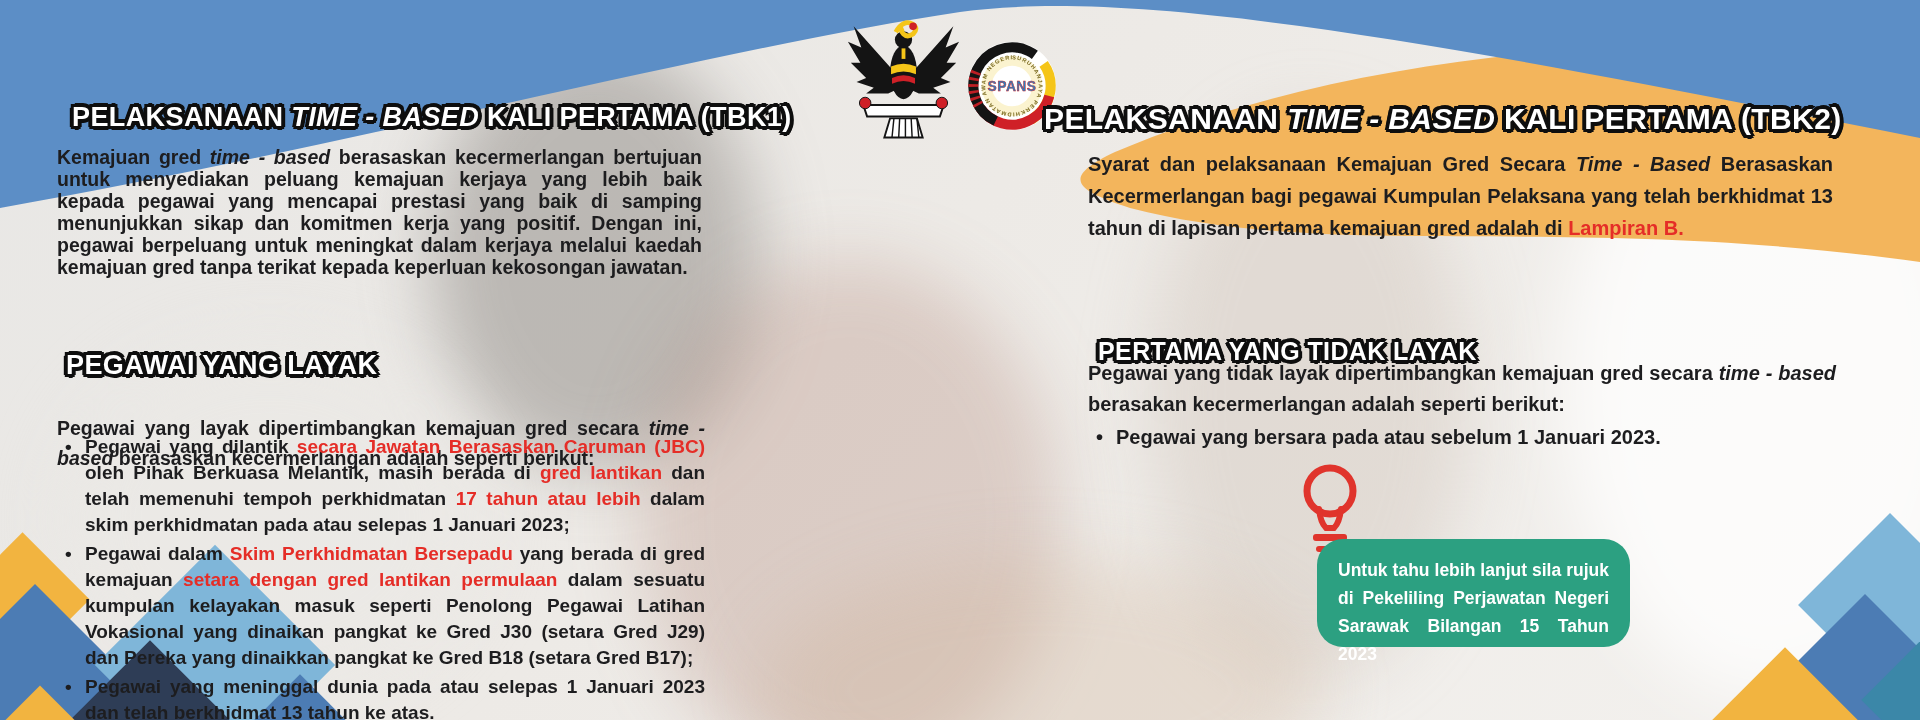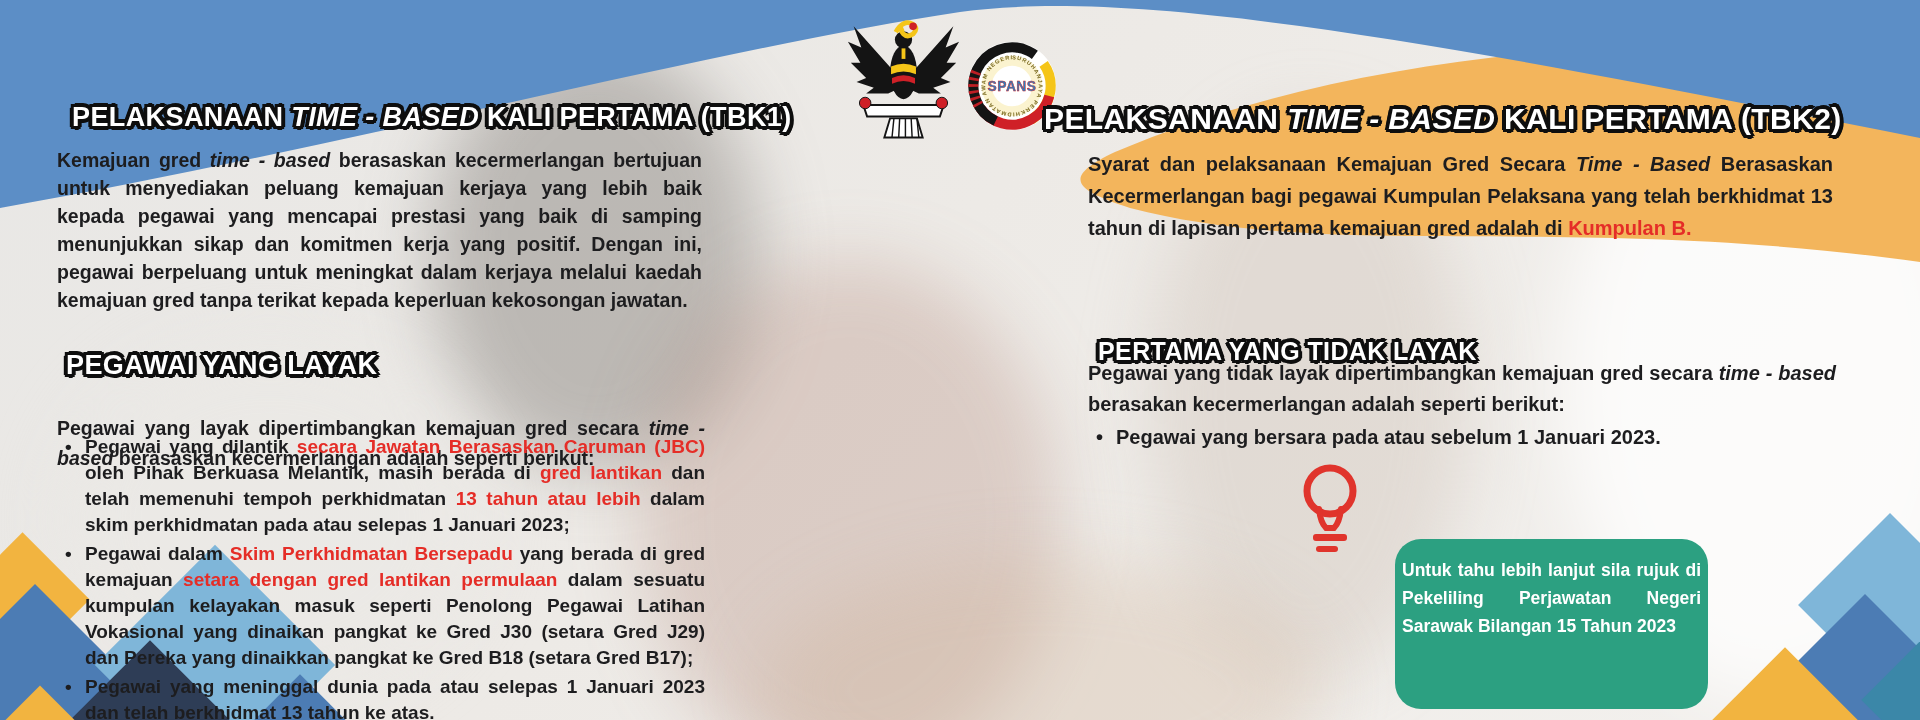--- a/index.html
+++ b/index.html
@@ -22,35 +22,35 @@
   .otitle{position:absolute;font-weight:800;color:#fff;letter-spacing:.4px;white-space:nowrap;
     text-shadow:3px 0 0 #0e0e0e,-3px 0 0 #0e0e0e,0 3px 0 #0e0e0e,0 -3px 0 #0e0e0e,
       3px 3px 0 #0e0e0e,-3px -3px 0 #0e0e0e,3px -3px 0 #0e0e0e,-3px 3px 0 #0e0e0e,
       4px 1px 0 #0e0e0e,-4px 1px 0 #0e0e0e,1px 4px 0 #0e0e0e,1px -4px 0 #0e0e0e;}
   .t-tbk1{left:72px;top:84px;font-size:27px;}
   .t-tbk2{left:1044px;top:82px;font-size:30px;}
   .t-layak{left:66px;top:328px;font-size:27px;}
   .t-tidak{left:1098px;top:316px;font-size:25px;}
   
   .body{position:absolute;font-weight:700;text-align:justify;}
-  .p-tbk1{left:57px;top:126px;width:645px;font-size:19.5px;line-height:28px;}
+  .p-tbk1{left:57px;top:126px;width:645px;font-size:19.5px;line-height:22px;}
   .p-tbk2{left:1088px;top:128px;width:745px;font-size:20px;line-height:32px;}
   .p-layak{left:57px;top:371px;width:648px;font-size:19.5px;line-height:30px;margin-top:42px;}
   .p-tidak{left:1088px;top:338px;width:748px;font-size:20px;line-height:31px;}
   ul.blist{position:absolute;margin:0;padding:0;list-style:none;font-weight:700;text-align:justify;}
   .l-layak{left:85px;top:434px;width:620px;font-size:19px;line-height:26px;}
   .l-tidak{left:1116px;top:422px;width:720px;font-size:20px;line-height:31px;}
   ul.blist li{position:relative;margin:0 0 3px 0;}
   ul.blist li::before{content:"•";position:absolute;left:-20px;top:0;}
   .red{color:#e52d27;}
   .it{font-style:italic;}
   
   .bulb{position:absolute;left:1300px;top:462px;}
-  .greenbox{position:absolute;left:1395px;top:539px;width:313px;height:170px;
-    background:#2ca081;border-radius:26px;box-sizing:border-box;padding:17px 7px;
+  .greenbox{position:absolute;left:1317px;top:539px;width:313px;height:108px;
+    background:#2ca081;border-radius:26px;box-sizing:border-box;padding:17px 21px;
     color:#fff;font-weight:700;font-size:17.5px;line-height:28px;text-align:justify;}
   
   .crest{position:absolute;left:846px;top:16px;}
   .spans{position:absolute;left:966px;top:40px;}
 </style>
 </head>
 <body>
 
 <div class="poster">
 
@@ -122,27 +122,27 @@
     </text>
     <text x="50" y="55" text-anchor="middle" font-size="15" font-weight="bold" fill="#2b7fc0" stroke="#cf2027" stroke-width="0.5" letter-spacing="0.5">SPANS</text>
   </svg>
 
   <h1 class="otitle t-tbk1"><span>PELAKSANAAN </span><span class="it">TIME - BASED</span><span> KALI PERTAMA (TBK1)</span></h1>
   <p class="body p-tbk1"><span>Kemajuan gred </span><span class="it">time - based</span><span> berasaskan kecermerlangan bertujuan untuk menyediakan peluang kemajuan kerjaya yang lebih baik kepada pegawai yang mencapai prestasi yang baik di samping menunjukkan sikap dan komitmen kerja yang positif. Dengan ini, pegawai berpeluang untuk meningkat dalam kerjaya melalui kaedah kemajuan gred tanpa terikat kepada keperluan kekosongan jawatan.</span></p>
 
   <h2 class="otitle t-layak">PEGAWAI YANG LAYAK</h2>
   <p class="body p-layak"><span>Pegawai yang layak dipertimbangkan kemajuan gred secara </span><span class="it">time - based</span><span> berasaskan kecermerlangan adalah seperti berikut:</span></p>
   <ul class="blist l-layak">
-    <li><span>Pegawai yang dilantik </span><span class="red">secara Jawatan Berasaskan Caruman (JBC)</span><span> oleh Pihak Berkuasa Melantik, masih berada di </span><span class="red">gred lantikan</span><span> dan telah memenuhi tempoh perkhidmatan </span><span class="red">13 tahun atau lebih</span><span> dalam skim perkhidmatan pada atau selepas 1 Januari 2023;</span></li>
+    <li><span>Pegawai yang dilantik </span><span class="red">secara Jawatan Berasaskan Caruman (JBC)</span><span> oleh Pihak Berkuasa Melantik, masih berada di </span><span class="red">gred lantikan</span><span> dan telah memenuhi tempoh perkhidmatan </span><span class="red">17 tahun atau lebih</span><span> dalam skim perkhidmatan pada atau selepas 1 Januari 2023;</span></li>
     <li><span>Pegawai dalam </span><span class="red">Skim Perkhidmatan Bersepadu</span><span> yang berada di gred kemajuan </span><span class="red">setara dengan gred lantikan permulaan</span><span> dalam sesuatu kumpulan kelayakan masuk seperti Penolong Pegawai Latihan Vokasional yang dinaikan pangkat ke Gred J30 (setara Gred J29) dan Pereka yang dinaikkan pangkat ke Gred B18 (setara Gred B17);</span></li>
     <li><span>Pegawai yang meninggal dunia pada atau selepas 1 Januari 2023 dan telah berkhidmat 13 tahun ke atas.</span></li>
   </ul>
 
   <h1 class="otitle t-tbk2"><span>PELAKSANAAN </span><span class="it">TIME - BASED</span><span> KALI PERTAMA (TBK2)</span></h1>
-  <p class="body p-tbk2"><span>Syarat dan pelaksanaan Kemajuan Gred Secara </span><span class="it">Time - Based</span><span> Berasaskan Kecermerlangan bagi pegawai Kumpulan Pelaksana yang telah berkhidmat 13 tahun di lapisan pertama kemajuan gred adalah di </span><span class="red">Kumpulan B.</span></p>
+  <p class="body p-tbk2"><span>Syarat dan pelaksanaan Kemajuan Gred Secara </span><span class="it">Time - Based</span><span> Berasaskan Kecermerlangan bagi pegawai Kumpulan Pelaksana yang telah berkhidmat 13 tahun di lapisan pertama kemajuan gred adalah di </span><span class="red">Lampiran B.</span></p>
 
   <h2 class="otitle t-tidak">PERTAMA YANG TIDAK LAYAK</h2>
   <p class="body p-tidak"><span>Pegawai yang tidak layak dipertimbangkan kemajuan gred secara </span><span class="it">time - based</span><span> berasakan kecermerlangan adalah seperti berikut:</span></p>
   <ul class="blist l-tidak">
     <li><span>Pegawai yang bersara pada atau sebelum 1 Januari 2023.</span></li>
   </ul>
 
   <svg class="bulb" width="62" height="100" viewBox="0 0 62 100">
     <circle cx="30" cy="29" r="23" fill="none" stroke="#e0342c" stroke-width="7"></circle>
     <path d="M19 47 C20 57 23 63 26 66 L34 66 C37 63 40 57 41 47" fill="none" stroke="#e0342c" stroke-width="6" stroke-linecap="round"></path>

